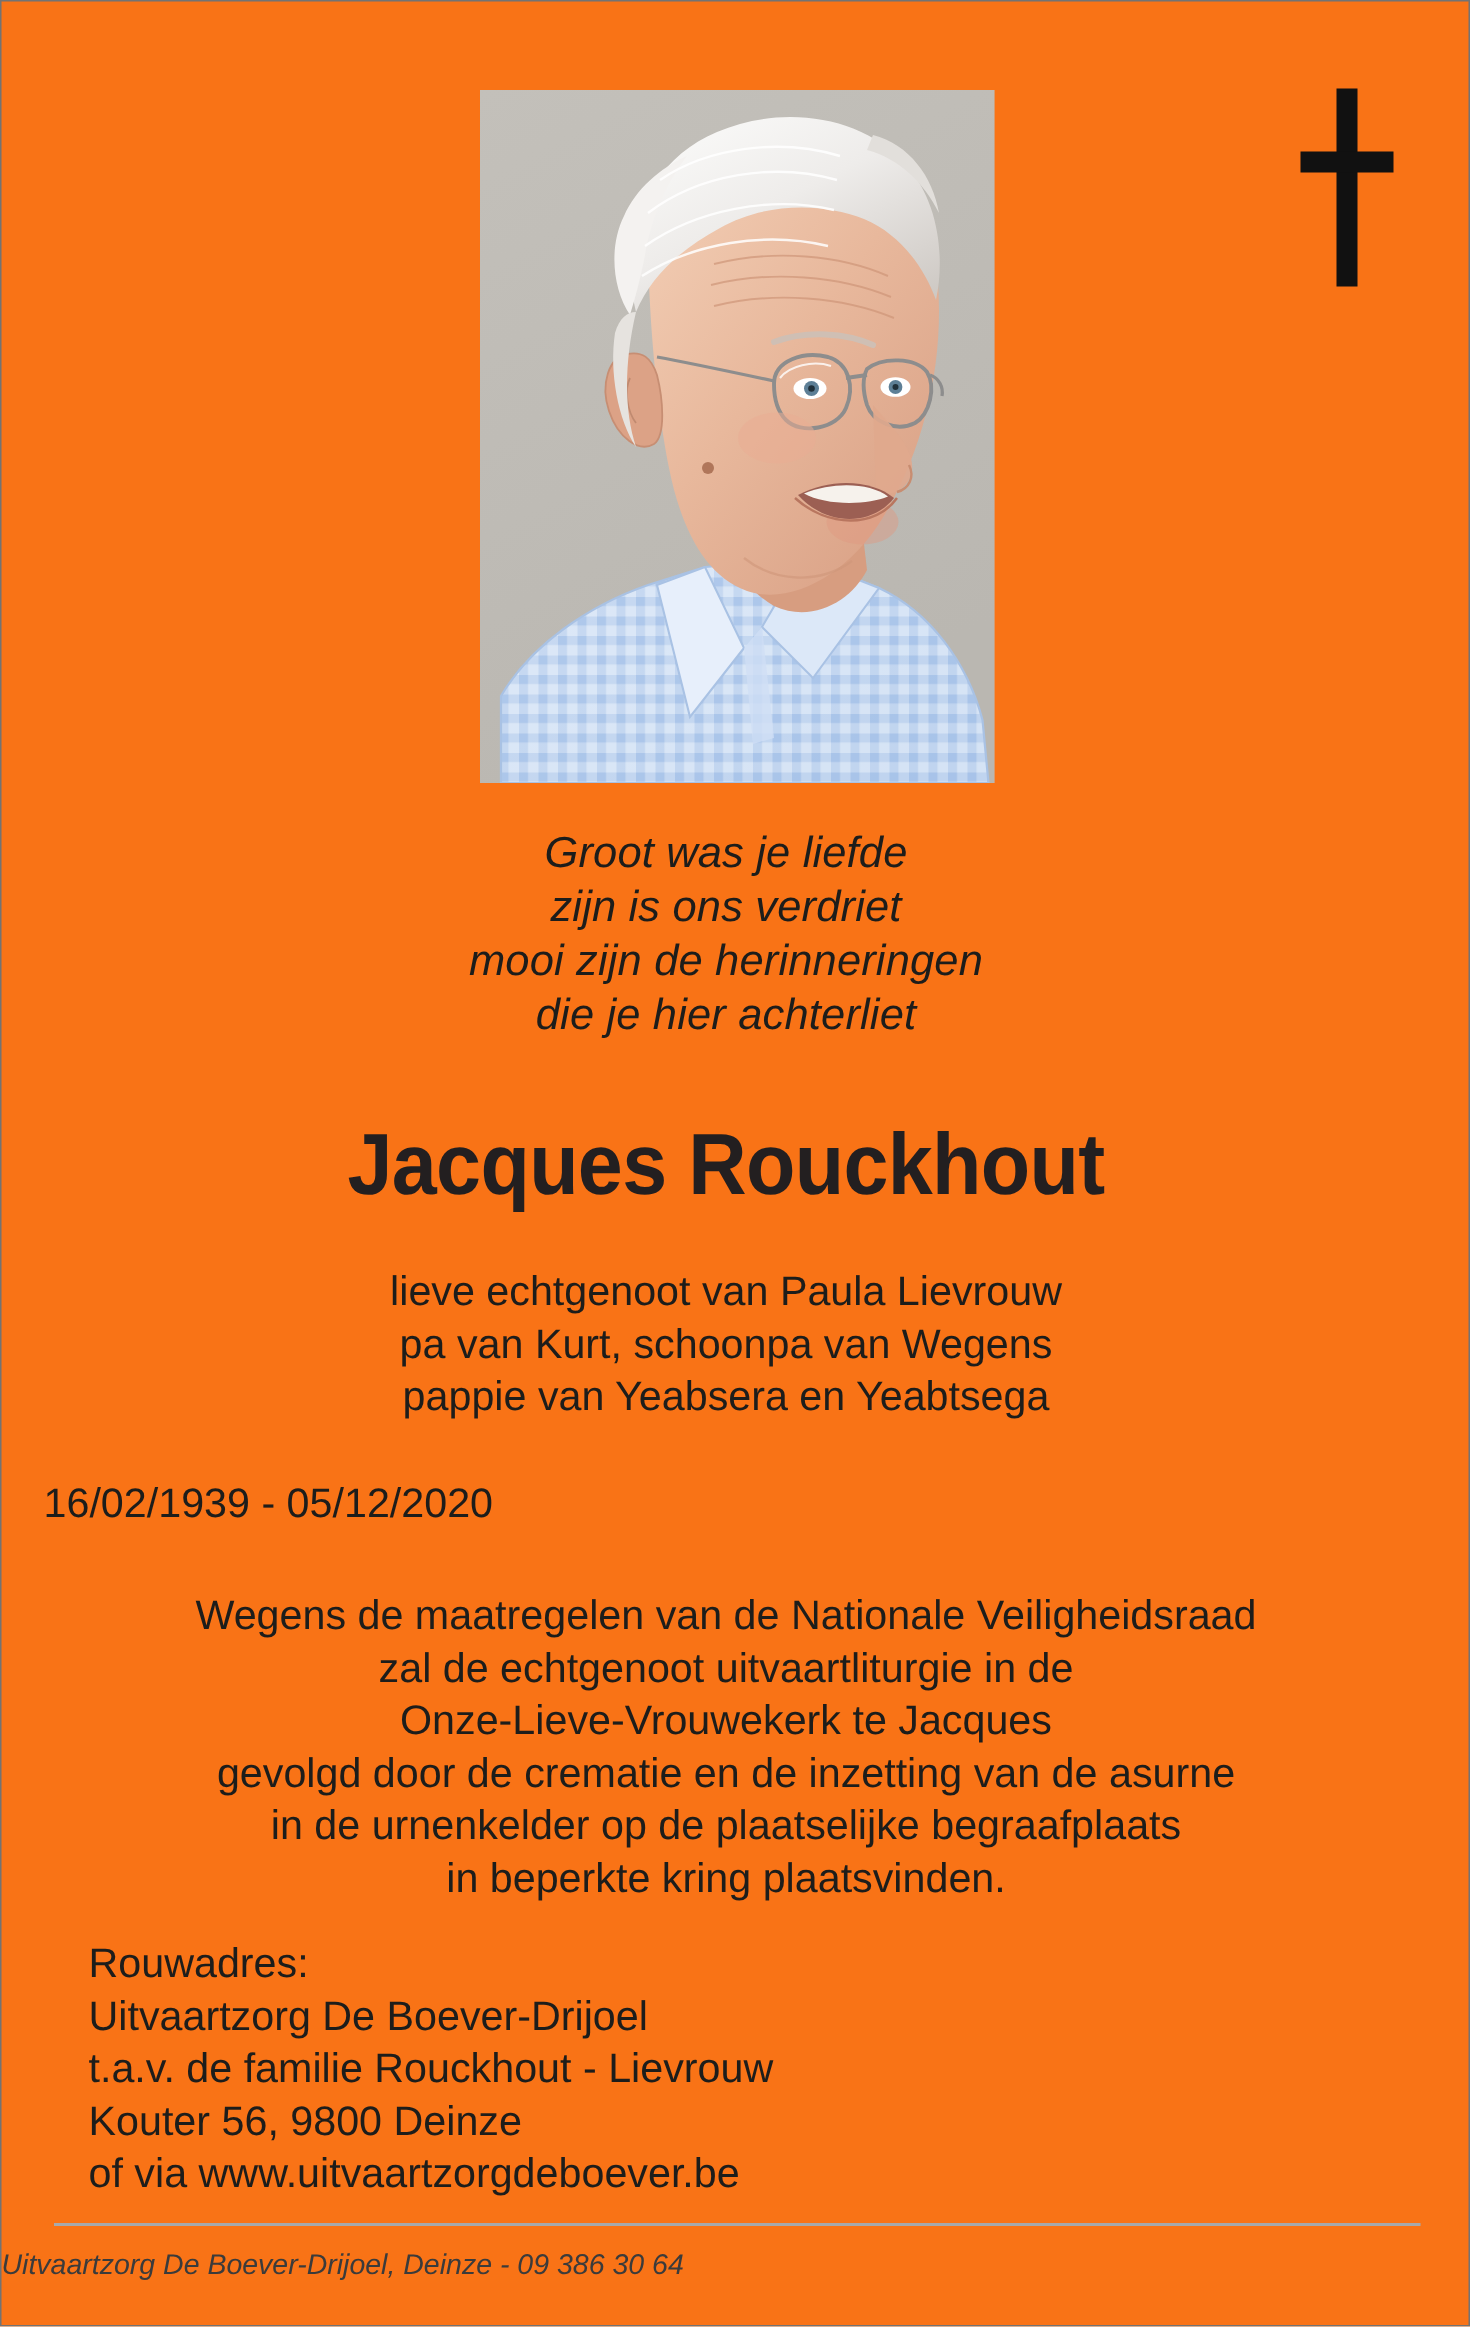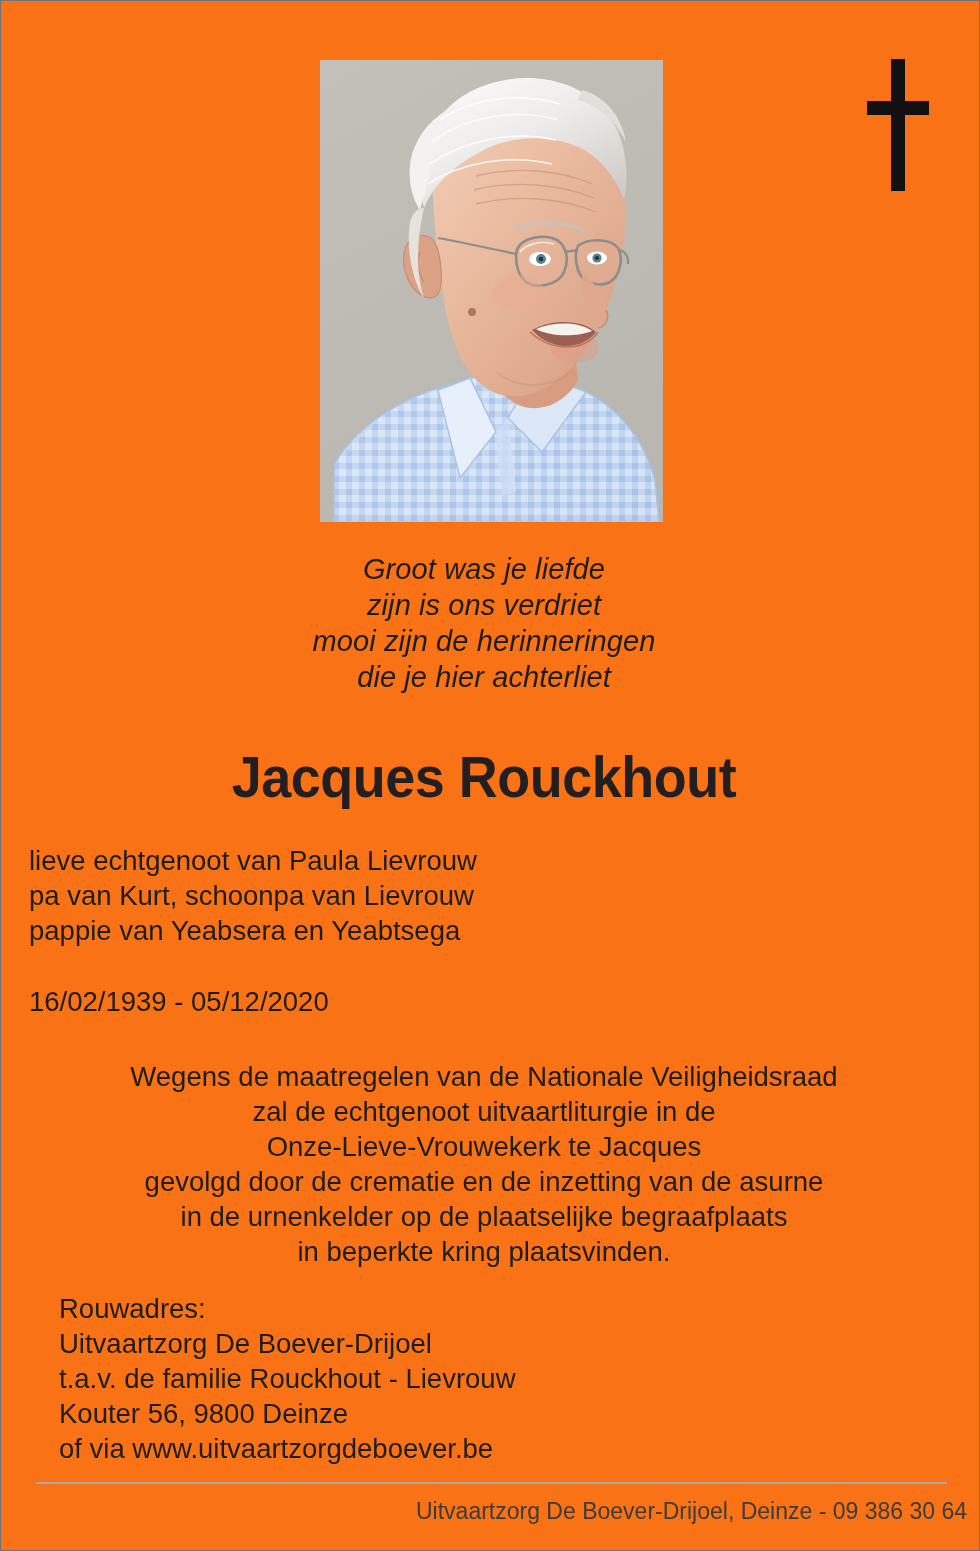--- a/index.html
+++ b/index.html
@@ -91,20 +91,21 @@
     font-weight: bold;
     font-size: 58px;
     line-height: 64px;
     letter-spacing: -0.5px;
     color: #231f20;
     margin-top: 50px;
     transform: scaleX(0.93);
   }
 
   .relations {
+    text-align: center;
     font-size: 27.5px;
     line-height: 35px;
     color: #1d1d1b;
     margin-top: 34px;
   }
 
   .dates {
     font-size: 27.5px;
     line-height: 34px;
     color: #1d1d1b;
@@ -135,24 +136,25 @@
     width: 911px;
     height: 2px;
     background: #a7a9ac;
   }
 
   .footer {
     position: absolute;
     left: 0;
     top: 1495px;
     width: 966px;
-    text-align: right;
-    font-size: 23px;
+    text-align: left;
+    font-size: 19px;
     line-height: 30px;
     color: #3b3b3b;
+    font-style: italic;
   }
 
   .line { display: block; }
 </style>
 </head>
 <body>
 
 <div class="card">
 
   <div class="cross">
@@ -270,21 +272,21 @@
       <span class="line">Groot was je liefde</span>
       <span class="line">zijn is ons verdriet</span>
       <span class="line">mooi zijn de herinneringen</span>
       <span class="line">die je hier achterliet</span>
     </div>
 
     <div class="deceased-name">Jacques Rouckhout</div>
 
     <div class="relations">
       <span class="line">lieve echtgenoot van Paula Lievrouw</span>
-      <span class="line">pa van Kurt, schoonpa van Lievrouw</span>
+      <span class="line">pa van Kurt, schoonpa van Wegens</span>
       <span class="line">pappie van Yeabsera en Yeabtsega</span>
     </div>
 
     <div class="dates">16/02/1939 - 05/12/2020</div>
 
     <div class="ceremony">
       <span class="line">Wegens de maatregelen van de Nationale Veiligheidsraad</span>
       <span class="line">zal de echtgenoot uitvaartliturgie in de</span>
       <span class="line">Onze-Lieve-Vrouwekerk te Jacques</span>
       <span class="line">gevolgd door de crematie en de inzetting van de asurne</span>

